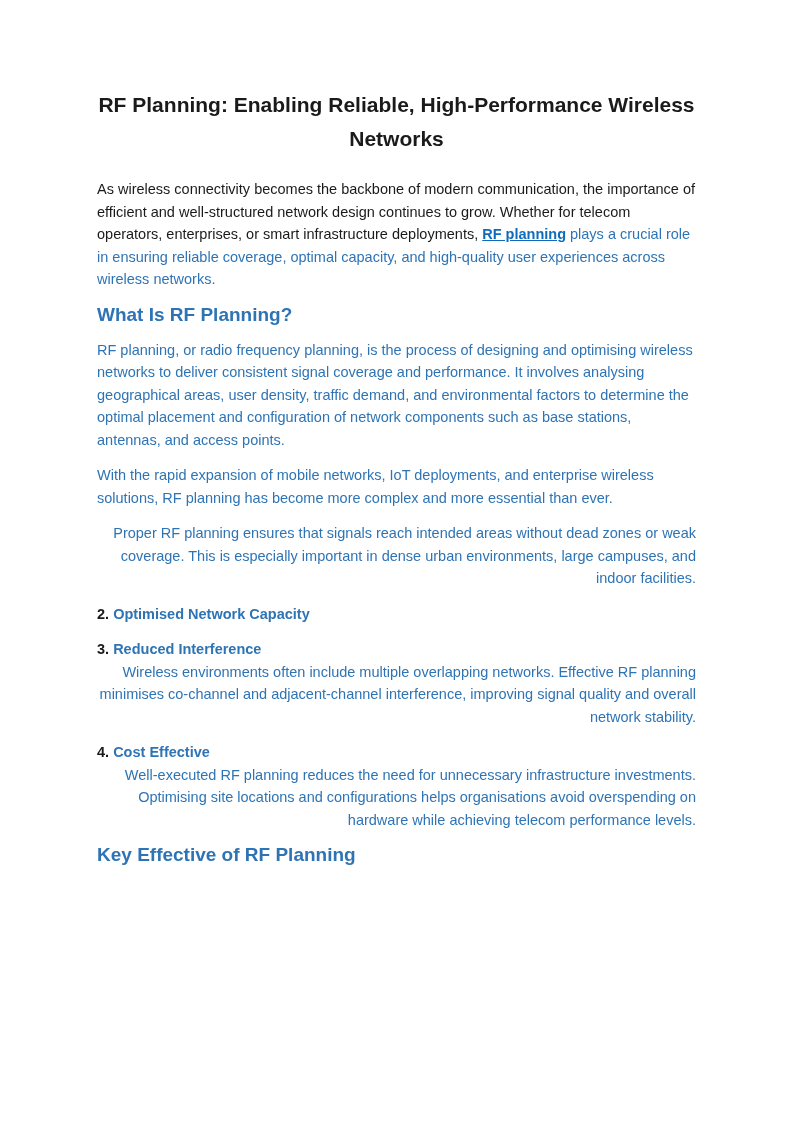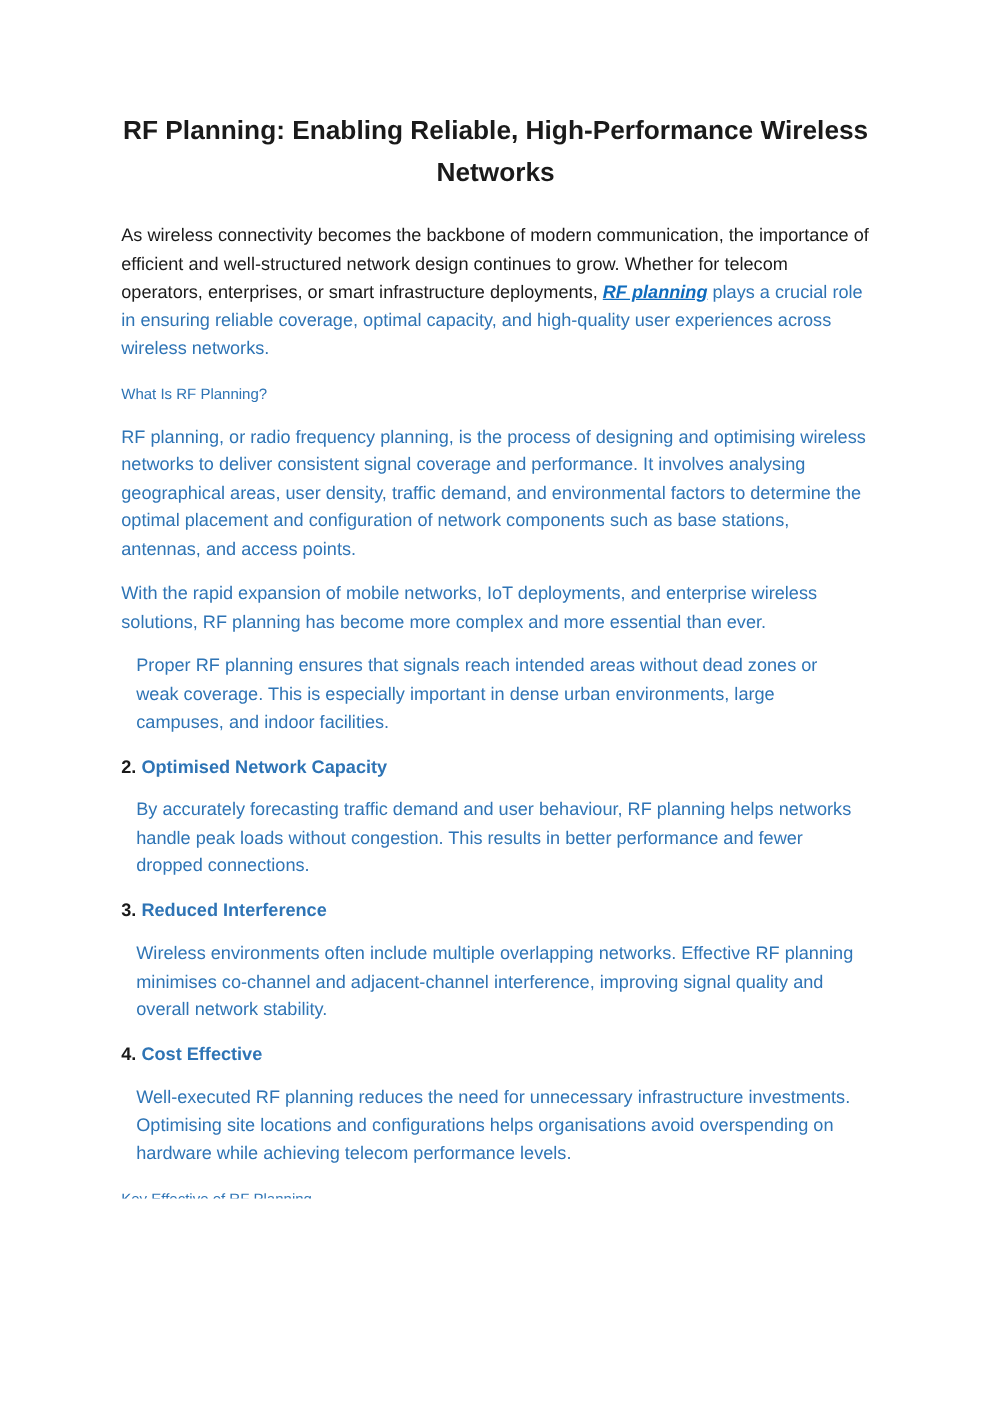--- a/index.html
+++ b/index.html
@@ -19,56 +19,55 @@
   }
   .title {
     font-size: 21px;
     font-weight: 700;
     color: var(--text-black, #111111);
     text-align: center;
     line-height: 34px;
     margin: 0 -14px 22px -14px;
   }
   .heading {
-    font-size: 12px;
-    font-weight: 400;
+    font-size: 19px;
+    font-weight: 700;
     color: var(--heading-blue, #2E74B5);
     line-height: 22px;
     margin: 0 0 13px 0;
   }
   .para {
     font-size: 14.5px;
     line-height: 22.5px;
     margin: 0 0 13px 0;
     color: var(--text-black, #1a1a1a);
   }
   .t-blue { color: var(--body-blue, #2E74B5); }
   .t-black { color: var(--text-black, #1a1a1a); }
   .link {
     color: var(--link-blue, #0563C1);
     font-weight: 700;
     text-decoration: underline;
     cursor: pointer;
-    font-style: italic;
   }
   .item { margin: 0 0 13px 0; }
   .item-head {
     margin: 0;
     font-size: 14.5px;
     line-height: 22.5px;
   }
   .num {
     color: var(--text-black, #1a1a1a);
     font-weight: 700;
   }
   .item-title {
     color: var(--heading-blue, #2E74B5);
     font-weight: 700;
   }
-  .item-body { margin: 12px; }
+  .item-body { margin: 0; text-align: right; }
 </style>
 </head>
 <body>
 
 <div class="page">
 
   <h1 class="title">RF Planning: Enabling Reliable, High-Performance Wireless Networks</h1>
 
   <p class="para"><span class="t-black">As wireless connectivity becomes the backbone of modern communication, the importance of efficient and well-structured network design continues to grow. Whether for telecom operators, enterprises, or smart infrastructure deployments, </span><a href="#" class="link">RF planning</a><span class="t-blue"> plays a crucial role in ensuring reliable coverage, optimal capacity, and high-quality user experiences across wireless networks.</span></p>
 
@@ -76,21 +75,20 @@
   <p class="para t-blue">RF planning, or radio frequency planning, is the process of designing and optimising wireless networks to deliver consistent signal coverage and performance. It involves analysing geographical areas, user density, traffic demand, and environmental factors to determine the optimal placement and configuration of network components such as base stations, antennas, and access points.</p>
 
   <p class="para t-blue">With the rapid expansion of mobile networks, IoT deployments, and enterprise wireless solutions, RF planning has become more complex and more essential than ever.</p>
 
   <div class="item">
     <p class="para t-blue item-body">Proper RF planning ensures that signals reach intended areas without dead zones or weak coverage. This is especially important in dense urban environments, large campuses, and indoor facilities.</p>
   </div>
 
   <div class="item">
     <p class="item-head"><span class="num">2.</span> <span class="item-title">Optimised Network Capacity</span></p>
-    <p class="para t-blue item-body">By accurately forecasting traffic demand and user behaviour, RF planning helps networks handle peak loads without congestion. This results in better performance and fewer dropped connections.</p>
   </div>
 
   <div class="item">
     <p class="item-head"><span class="num">3.</span> <span class="item-title">Reduced Interference</span></p>
     <p class="para t-blue item-body">Wireless environments often include multiple overlapping networks. Effective RF planning minimises co-channel and adjacent-channel interference, improving signal quality and overall network stability.</p>
   </div>
 
   <div class="item">
     <p class="item-head"><span class="num">4.</span> <span class="item-title">Cost Effective</span></p>
     <p class="para t-blue item-body">Well-executed RF planning reduces the need for unnecessary infrastructure investments. Optimising site locations and configurations helps organisations avoid overspending on hardware while achieving telecom performance levels.</p>

